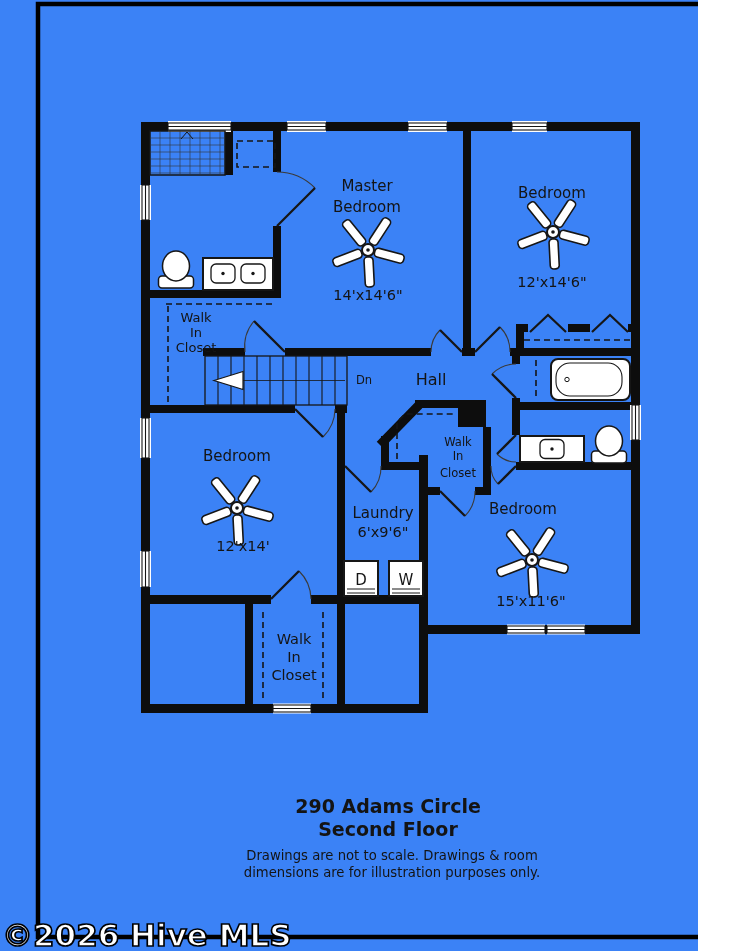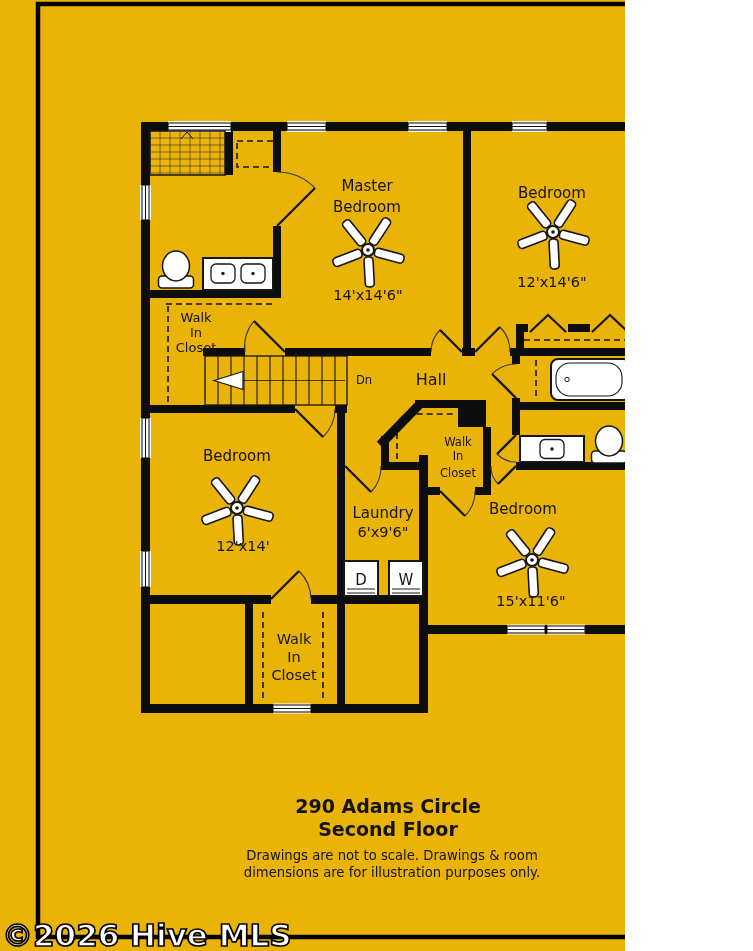--- a/index.html
+++ b/index.html
@@ -1,16 +1,16 @@
 <!DOCTYPE html>
 <html><head>
 <meta charset="utf-8">
 <style>
   html,body{margin:0;padding:0;background:#ffffff;}
-  #page{position:relative;width:625px;height:951px;background:#eab308;overflow:hidden;}
+  #page{position:relative;width:698px;height:951px;background:#3b82f6;overflow:hidden;}
   svg{display:block;}
   text{font-family:"DejaVu Sans","Liberation Sans",sans-serif;fill:#141414;}
   .wall{fill:#0d0d0d;stroke:none;}
   .wline{stroke:#0d0d0d;stroke-width:9;fill:none;}
   .fix{fill:#ffffff;stroke:#161616;}
   .thin{fill:none;stroke:#161616;}
   .dash{fill:none;stroke:#161616;stroke-width:1.6;stroke-dasharray:6 4;}
   .arc{fill:none;stroke:#3a3a3a;stroke-width:1.1;}
   .leaf{stroke:#161616;stroke-width:2.3;}
   .winw{fill:#ffffff;stroke:none;}

